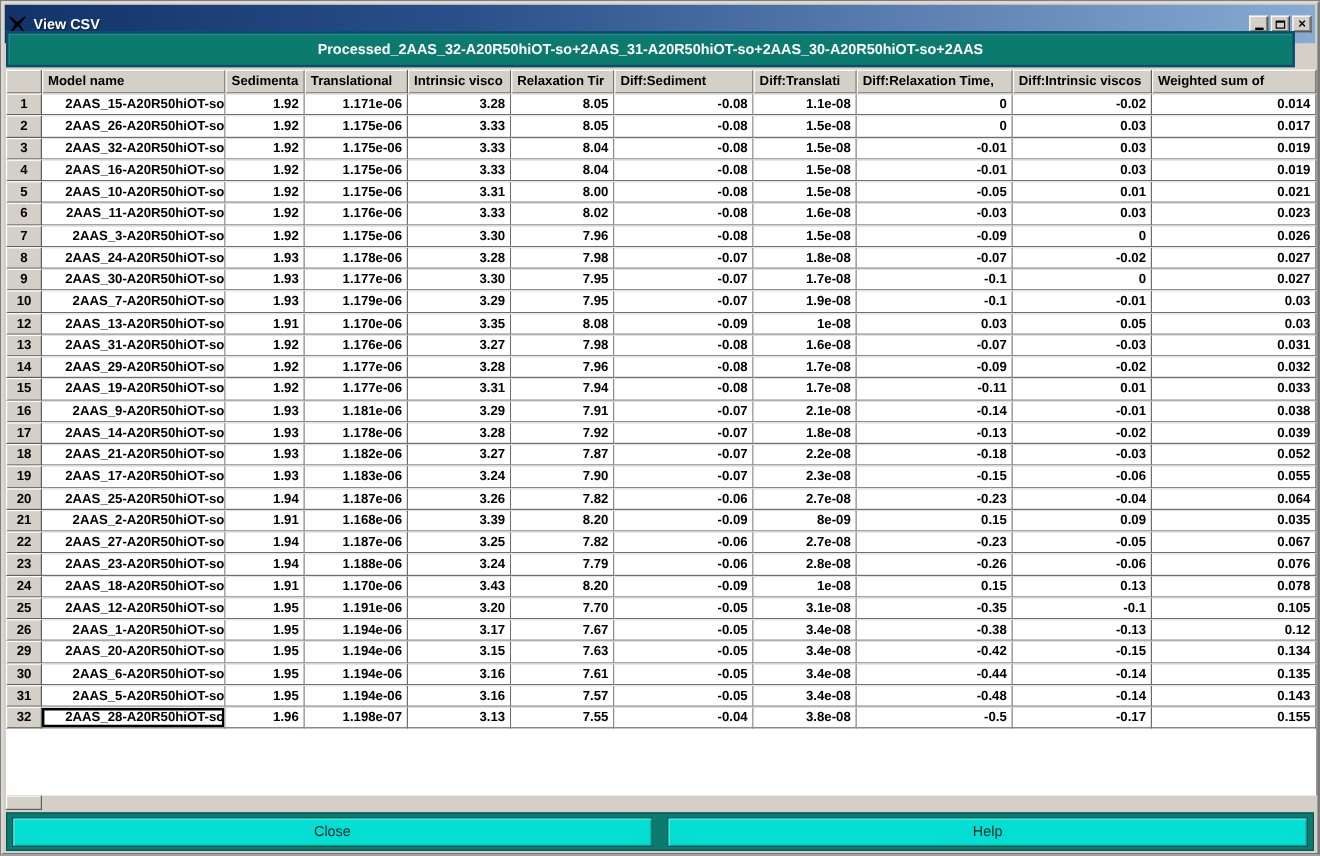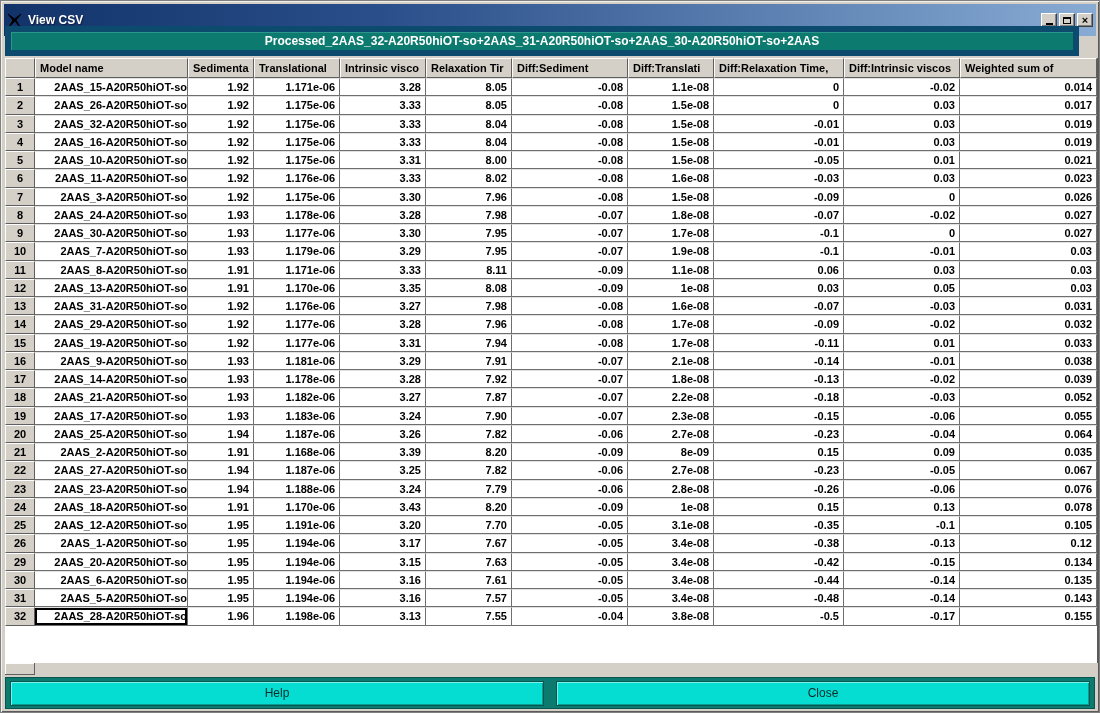--- a/index.html
+++ b/index.html
@@ -34,21 +34,21 @@
     display:flex; align-items:center; justify-content:center;
     font-size:9px; font-weight:bold; color:#000; cursor:pointer;
   }
   .glyph-min { width:7px; height:2px; background:#000; margin-top:8px; }
   .glyph-max { width:8px; height:7px; border:1px solid #000; border-top-width:2px; }
   .glyph-close { font-size:11px; font-weight:bold; line-height:10px; }
   
   .teal-band {
     position:absolute; top:25px; left:4px; right:20px; height:30px;
     background:#0d7a70;
-    border:6px solid #0c4a6e;
+    border:2px solid #0c4a6e;
     box-shadow:inset 1px 1px 0 #2d968c;
     display:flex; align-items:center; justify-content:center;
   }
   .teal-band .band-title {
     color:#ffffff; font-size:12px; font-weight:bold;
     white-space:nowrap; overflow:hidden;
   }
   
   .table-wrap {
     position:absolute; top:57px; left:4px; width:1093px; height:605px;
@@ -289,33 +289,20 @@
             <td class="data num">1.179e-06</td>
             <td class="data num">3.29</td>
             <td class="data num">7.95</td>
             <td class="data num">-0.07</td>
             <td class="data num">1.9e-08</td>
             <td class="data num">-0.1</td>
             <td class="data num">-0.01</td>
             <td class="data num">0.03</td>
           </tr>
           <tr>
-            <td class="rownum">11</td>
-            <td class="data name">2AAS_8-A20R50hiOT-so</td>
-            <td class="data num">1.91</td>
-            <td class="data num">1.171e-06</td>
-            <td class="data num">3.33</td>
-            <td class="data num">8.11</td>
-            <td class="data num">-0.09</td>
-            <td class="data num">1.1e-08</td>
-            <td class="data num">0.06</td>
-            <td class="data num">0.03</td>
-            <td class="data num">0.03</td>
-          </tr>
-          <tr>
             <td class="rownum">12</td>
             <td class="data name">2AAS_13-A20R50hiOT-so</td>
             <td class="data num">1.91</td>
             <td class="data num">1.170e-06</td>
             <td class="data num">3.35</td>
             <td class="data num">8.08</td>
             <td class="data num">-0.09</td>
             <td class="data num">1e-08</td>
             <td class="data num">0.03</td>
             <td class="data num">0.05</td>
@@ -539,32 +526,32 @@
             <td class="data num">-0.05</td>
             <td class="data num">3.4e-08</td>
             <td class="data num">-0.48</td>
             <td class="data num">-0.14</td>
             <td class="data num">0.143</td>
           </tr>
           <tr>
             <td class="rownum">32</td>
             <td class="data name focused">2AAS_28-A20R50hiOT-so</td>
             <td class="data num">1.96</td>
-            <td class="data num">1.198e-06</td>
+            <td class="data num">1.198e-07</td>
             <td class="data num">3.13</td>
             <td class="data num">7.55</td>
             <td class="data num">-0.04</td>
             <td class="data num">3.8e-08</td>
             <td class="data num">-0.5</td>
             <td class="data num">-0.17</td>
             <td class="data num">0.155</td>
           </tr>
         </tbody>
     </table>
   </div>
   <div class="row-stub"></div>
 
   <div class="bottom-band">
+    <button class="teal-btn">Close</button>
     <button class="teal-btn">Help</button>
-    <button class="teal-btn">Close</button>
   </div>
 
 </div>
 
 </body></html>

